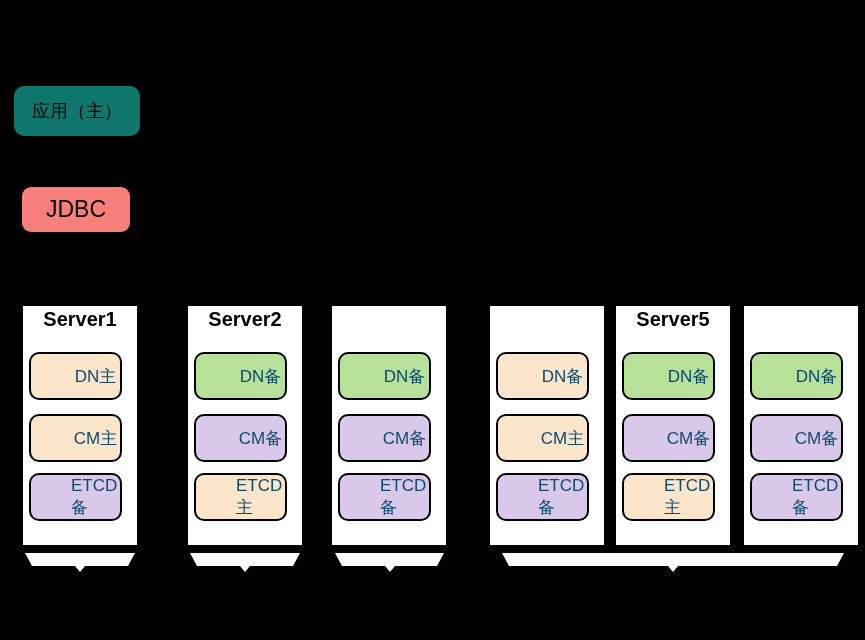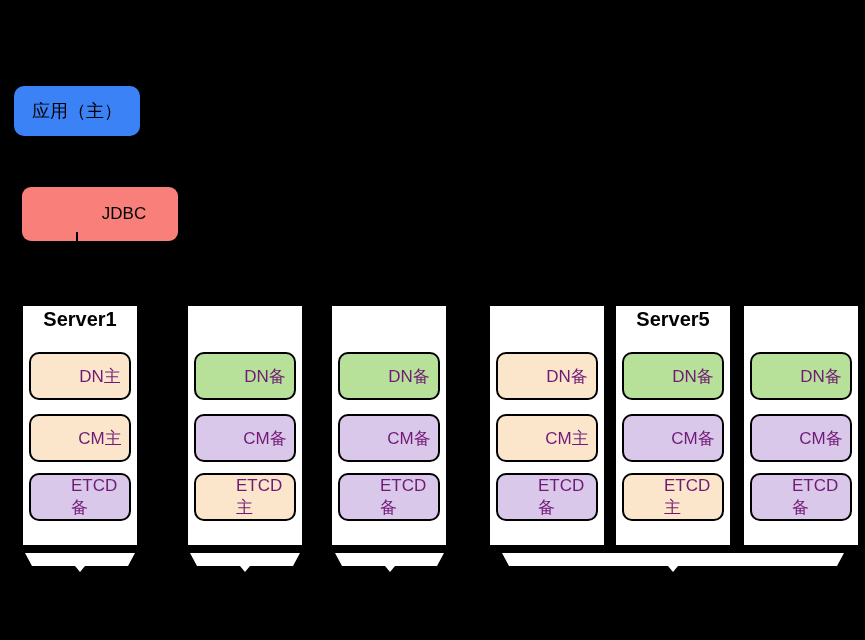--- a/index.html
+++ b/index.html
@@ -7,76 +7,77 @@
     position:relative;width:865px;height:640px;overflow:hidden;
     font-family:"Liberation Sans","DejaVu Sans",sans-serif;
     background:#000;
   }
   .app-box{
     position:absolute;left:14px;top:86px;width:126px;height:50px;
     border-radius:10px;display:flex;align-items:center;justify-content:center;
     font-size:18px;color:#000;
   }
   .jdbc-box{
-    position:absolute;left:22px;top:187px;width:108px;height:54px;
+    position:absolute;left:22px;top:187px;width:108px;height:45px;
     border-radius:9px;display:flex;align-items:center;justify-content:center;
-    font-size:17px;color:#000;padding-left:48px;
+    font-size:23px;color:#000;
   }
   .arrow-line{
     position:absolute;left:76px;top:232px;width:2px;height:108px;background:#000;
   }
   .arrow-head{
     position:absolute;left:69px;top:339px;width:0;height:0;
     border-left:8px solid transparent;border-right:8px solid transparent;
     border-top:13px solid #000;
   }
   .server{
     position:absolute;top:304px;width:118px;height:243px;
     background:#fff;border:2px solid #84cc16;box-sizing:border-box;
   }
   .server-title{
     position:absolute;left:0;top:2px;width:100%;text-align:center;
     font-size:20px;font-weight:bold;color:#000;
   }
   .comp{
-    position:absolute;left:6px;width:102px;height:48px;
+    position:absolute;left:6px;width:93px;height:48px;
     border:2px solid #000;border-radius:10px;box-sizing:border-box;
     display:flex;align-items:center;justify-content:center;
-    font-size:17px;color:#701a75;padding-left:40px;
+    font-size:17px;color:#0c4a6e;padding-left:40px;
   }
   .brace-bar{
     position:absolute;top:553px;height:13px;
     clip-path:polygon(0 0,100% 0,calc(100% - 7px) 100%,7px 100%);
   }
   .brace-notch{
     position:absolute;top:566px;width:0;height:0;
     border-left:5px solid transparent;border-right:5px solid transparent;
     border-top:6px solid #fff;
   }
 </style>
 </head>
 <body style="background: rgb(0, 0, 0);">
 
 <div id="canvas" style="background: rgb(0, 0, 0);">
 
-  <div class="app-box" style="background: #3b82f6;">应用（主）</div>
+  <div class="app-box" style="background: #0f766e;">应用（主）</div>
 
   <div class="jdbc-box" style="background: rgb(249, 128, 122);">JDBC</div>
 
   <div class="arrow-line"></div>
   <div class="arrow-head"></div>
 
   <div id="servers">
       <div class="server" style="left: 21px; background: rgb(255, 255, 255); border-color: rgb(0, 0, 0);">
         <div class="server-title">Server1</div>
         <div class="comp" style="top: 46px; background: rgb(251, 230, 203);">DN主</div>
         <div class="comp" style="top: 108px; background: rgb(251, 230, 203);">CM主</div>
         <div class="comp" style="top: 167px; background: rgb(218, 200, 235);">ETCD备</div>
       </div>
       <div class="server" style="left: 186px; background: rgb(255, 255, 255); border-color: rgb(0, 0, 0);">
+        <div class="server-title">Server2</div>
         <div class="comp" style="top: 46px; background: rgb(183, 224, 153);">DN备</div>
         <div class="comp" style="top: 108px; background: rgb(218, 200, 235);">CM备</div>
         <div class="comp" style="top: 167px; background: rgb(251, 230, 203);">ETCD主</div>
       </div>
       <div class="server" style="left: 330px; background: rgb(255, 255, 255); border-color: rgb(0, 0, 0);">
         <div class="comp" style="top: 46px; background: rgb(183, 224, 153);">DN备</div>
         <div class="comp" style="top: 108px; background: rgb(218, 200, 235);">CM备</div>
         <div class="comp" style="top: 167px; background: rgb(218, 200, 235);">ETCD备</div>
       </div>
       <div class="server" style="left: 488px; background: rgb(255, 255, 255); border-color: rgb(0, 0, 0);">

